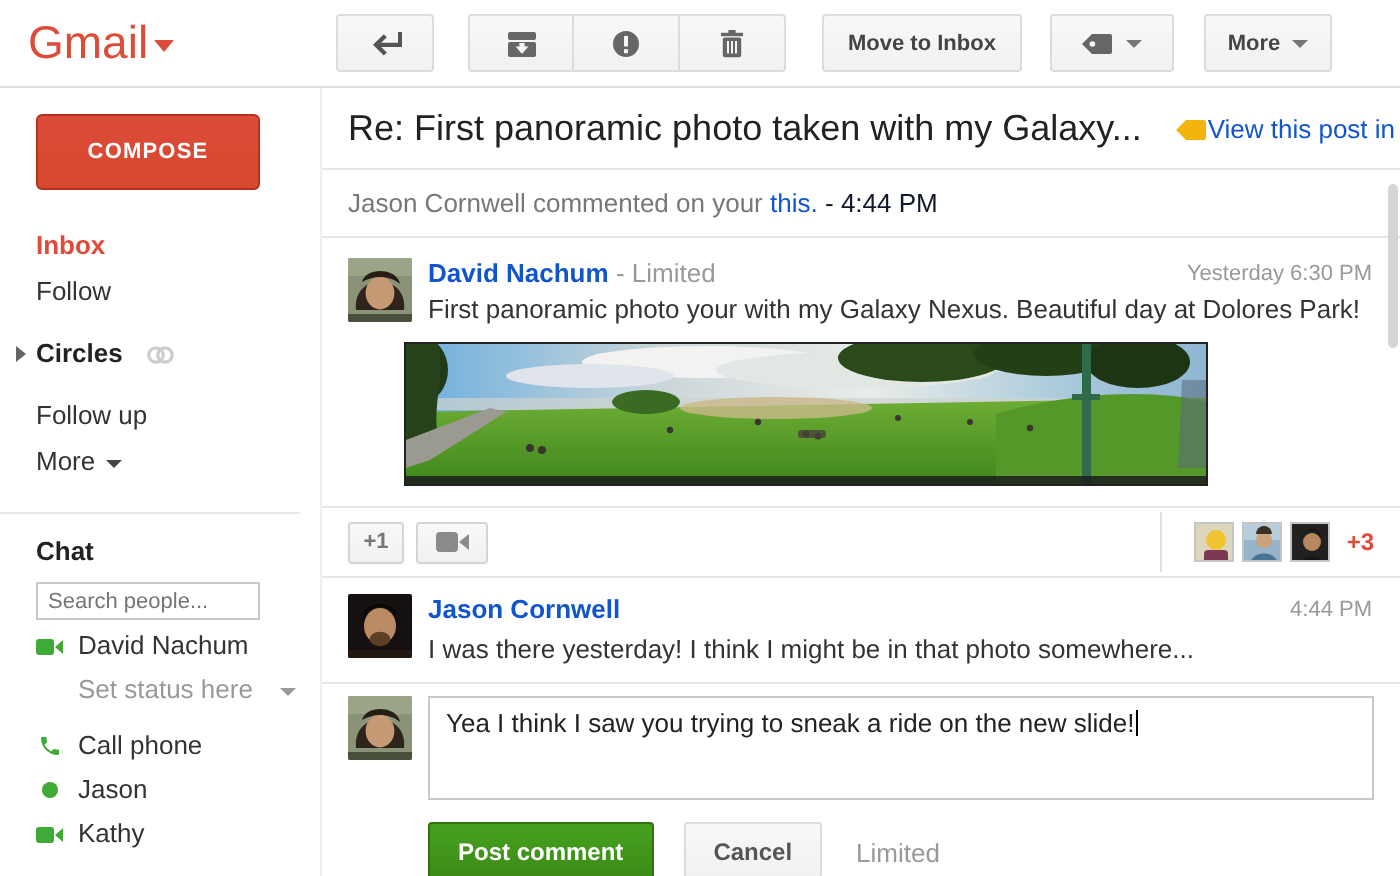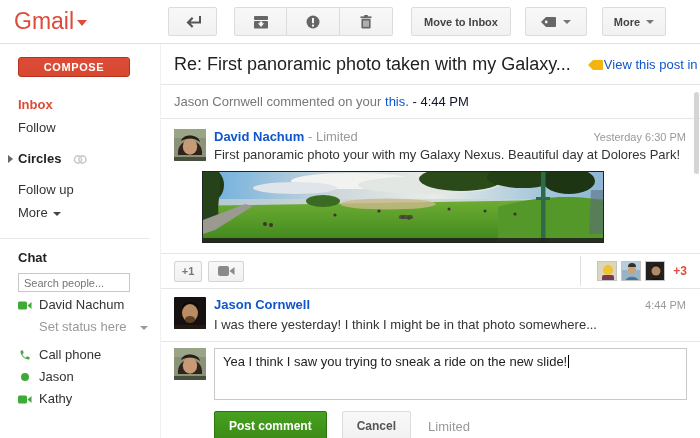--- a/index.html
+++ b/index.html
@@ -19,21 +19,21 @@
   .btn-group .btn { width:53px; border-radius:0; border-left-width:0; }
   .btn-group .btn:first-child { border-left-width:1px; border-radius:2px 0 0 2px; }
   .btn-group .btn:last-child { border-radius:0 2px 2px 0; }
   .btn-move { margin-left:18px; padding:0 12px; }
   .btn-label { margin-left:14px; width:62px; gap:6px; }
   .btn-more { margin-left:15px; width:64px; gap:6px; }
   .dd-arrow { width:0; height:0; border-left:4px solid transparent; border-right:4px solid transparent; border-top:4px solid #777; }
 
   
   .sidebar { position:absolute; top:44px; left:0; width:160px; bottom:0; background:#fff; }
-  .compose { margin:13px 18px 0 18px; width:112px; height:20px; background:linear-gradient(#dd4b39,#d6492f); border:1px solid #b8311f;
+  .compose { margin:13px 18px 0 18px; width:112px; height:38px; background:linear-gradient(#dd4b39,#d6492f); border:1px solid #b8311f;
              border-radius:3px; color:#fff; font-size:11px; font-weight:bold; letter-spacing:.6px;
              display:flex; align-items:center; justify-content:center; cursor:pointer; }
   .nav { margin-top:16px; }
   .nav-item { position:relative; padding:4px 18px; font-size:13px; color:#333; line-height:15px; cursor:pointer; }
   .nav-item.active { color:#dd4b39; font-weight:bold; }
   .nav-item.bold { font-weight:bold; color:#222; }
   .nav-item .expander { position:absolute; left:8px; top:8px; width:0; height:0; border-top:4px solid transparent; border-bottom:4px solid transparent; border-left:5px solid #666; }
   .nav-item .circles-glyph { display:inline-block; margin-left:8px; vertical-align:-2px; }
   .nav-gap { height:8px; }
   .nav-item .dd-dark { display:inline-block; width:0; height:0; border-left:4px solid transparent; border-right:4px solid transparent; border-top:4px solid #444; margin-left:5px; vertical-align:1px; }

